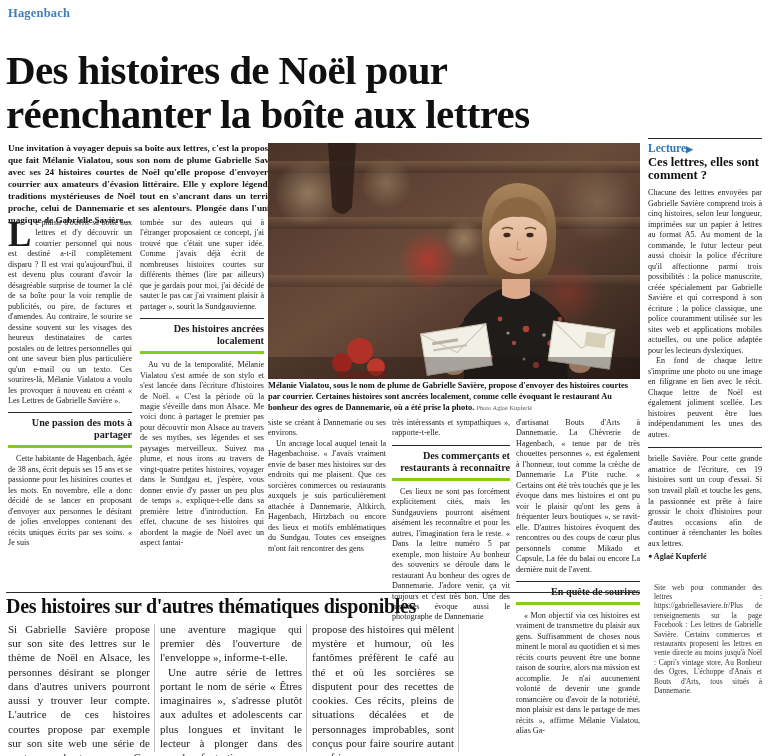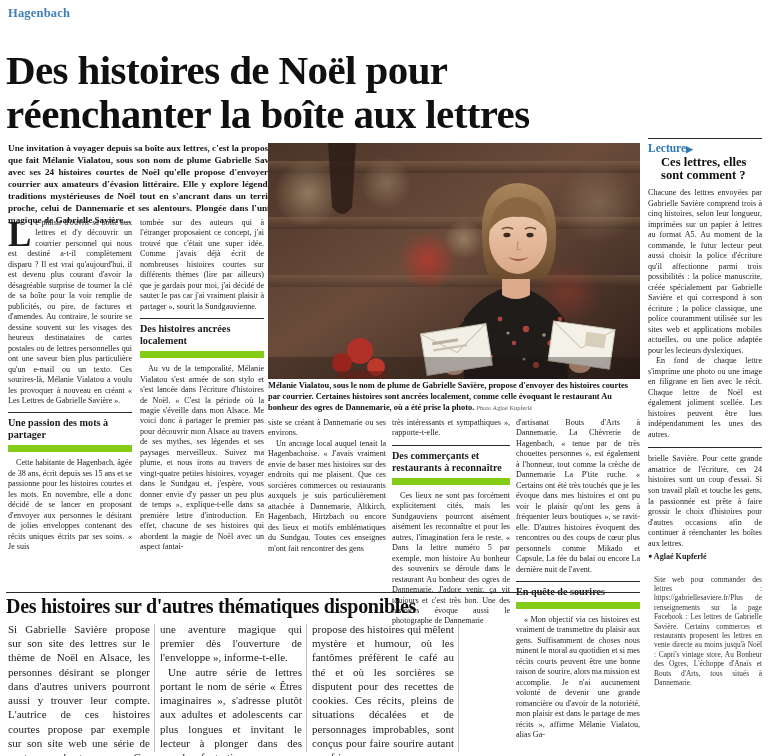--- a/index.html
+++ b/index.html
@@ -39,23 +39,23 @@
 
   .col1{left:8px;top:218px;width:124px;}
   .col2{left:140px;top:218px;width:124px;}
 
   .dropcap{
     float:left;font-size:35px;line-height:27px;font-weight:700;
     padding:2px 4px 0 0;margin-top:1px;
   }
 
   .subhead{
-    font-weight:700;font-size:10.2px;line-height:1.17;text-align:left;
+    font-weight:700;font-size:10.2px;line-height:1.17;text-align:right;
     text-indent:0 !important;
-    border-top:1px solid #2a2a2a;border-bottom:7px solid #84cc16;
+    border-top:1px solid #2a2a2a;border-bottom:3px solid #84cc16;
     padding:4px 0 4px 0;margin:6px 0 6px 0;
   }
 
   
   .photo{
     position:absolute;left:268px;top:143px;width:372px;height:236px;
     overflow:hidden;background:#6d5242;
   }
   .photo svg{display:block;width:100%;height:100%;}
   .caption{
@@ -71,29 +71,29 @@
 
   
   .rail{position:absolute;left:648px;top:138px;width:114px;}
   .rail-rule{border-top:1.4px solid #2a2a2a;margin:0 0 3px 0;}
   .rail-kicker{
     color:#2e78b5;font-weight:700;font-size:11.5px;line-height:1.1;
     margin:0 0 1px 0;
   }
   .rail-kicker .arrow{font-size:9px;}
   .rail-title{
-    font-weight:700;font-size:12.6px;line-height:1.08;margin:0 0 5px 13px;color:#101010;
+    font-weight:700;font-size:12.6px;line-height:1.08;margin:0 0 5px 0;color:#101010;
   }
   .rail-body{font-size:8.1px;line-height:1.30;text-align:justify;color:#1b1b1b;}
   .rail-body p{margin:0;text-indent:8px;}
   .rail-body p.noind{text-indent:0;}
   .rail-sep{border-top:1px solid #2a2a2a;margin:7px 0 6px 0;}
   .byline{font-weight:700;font-size:8.1px;margin-top:3px;}
   .byline .sq{font-size:7px;vertical-align:1px;}
-  .infos{font-size:7.4px;line-height:1.27;text-align:justify;color:#333;margin-top:12px;
+  .infos{font-size:7.4px;line-height:1.27;text-align:justify;color:#333;margin-top:20px;
          padding-left:6px;}
 
   
   .banner{
     position:absolute;left:6px;top:596px;width:640px;
     font-weight:700;font-size:20px;line-height:1.05;letter-spacing:-.3px;color:#101010;
   }
   .banner-rule{position:absolute;left:6px;top:592px;width:634px;border-top:1.4px solid #2a2a2a;}
 
   
@@ -268,21 +268,21 @@
   <div class="rail">
     <div class="rail-rule"></div>
     <div class="rail-kicker">
       <span>Lecture</span><span class="arrow">▶</span>
     </div>
     <div class="rail-title">Ces lettres, elles sont comment ?</div>
     <div class="rail-body">
       <p class="noind">Chacune des lettres envoyées par Gabrielle Savière comprend trois à cinq histoires, selon leur longueur, imprimées sur un papier à lettres au format A5. Au moment de la commande, le futur lecteur peut aussi choisir la police d'écriture qu'il affectionne parmi trois possibilités : la police manuscrite, créée spécialement par Gabrielle Savière et qui correspond à son écriture ; la police classique, une police couramment utilisée sur les sites web et applications mobiles actuelles, ou une police adaptée pour les lecteurs dyslexiques.</p>
       <p>En fond de chaque lettre s'imprime une photo ou une image en filigrane en lien avec le récit. Chaque lettre de Noël est également joliment scellée. Les histoires peuvent être lues indépendamment les unes des autres.</p>
       <div class="rail-sep"></div>
-      <p class="noind">brielle Savière. Pour cette grande amatrice de l'écriture, ces 24 histoires sont un coup d'essai. Si son travail plaît et touche les gens, la passionnée est prête à faire grossir le choix d'histoires pour d'autres occasions afin de continuer à réenchanter les boîtes aux lettres.</p>
+      <p class="noind">brielle Savière. Pour cette grande amatrice de l'écriture, ces 19 histoires sont un coup d'essai. Si son travail plaît et touche les gens, la passionnée est prête à faire grossir le choix d'histoires pour d'autres occasions afin de continuer à réenchanter les boîtes aux lettres.</p>
       <div class="byline">
         <span class="sq">●</span>
         <span>Aglaé Kupferlé</span>
       </div>
       <div class="infos">Site web pour commander des lettres : https://gabriellesaviere.fr/Plus de renseignements sur la page Facebook : Les lettres de Gabrielle Savière. Certains commerces et restaurants proposent les lettres en vente directe au moins jusqu'à Noël : Capri's vintage store, Au Bonheur des Ogres, L'échoppe d'Anaïs et Bouts d'Arts, tous situés à Dannemarie.</div>
     </div>
   </div>
 
   <div class="banner-rule"></div>
   <div class="banner">Des histoires sur d'autres thématiques disponibles</div>

